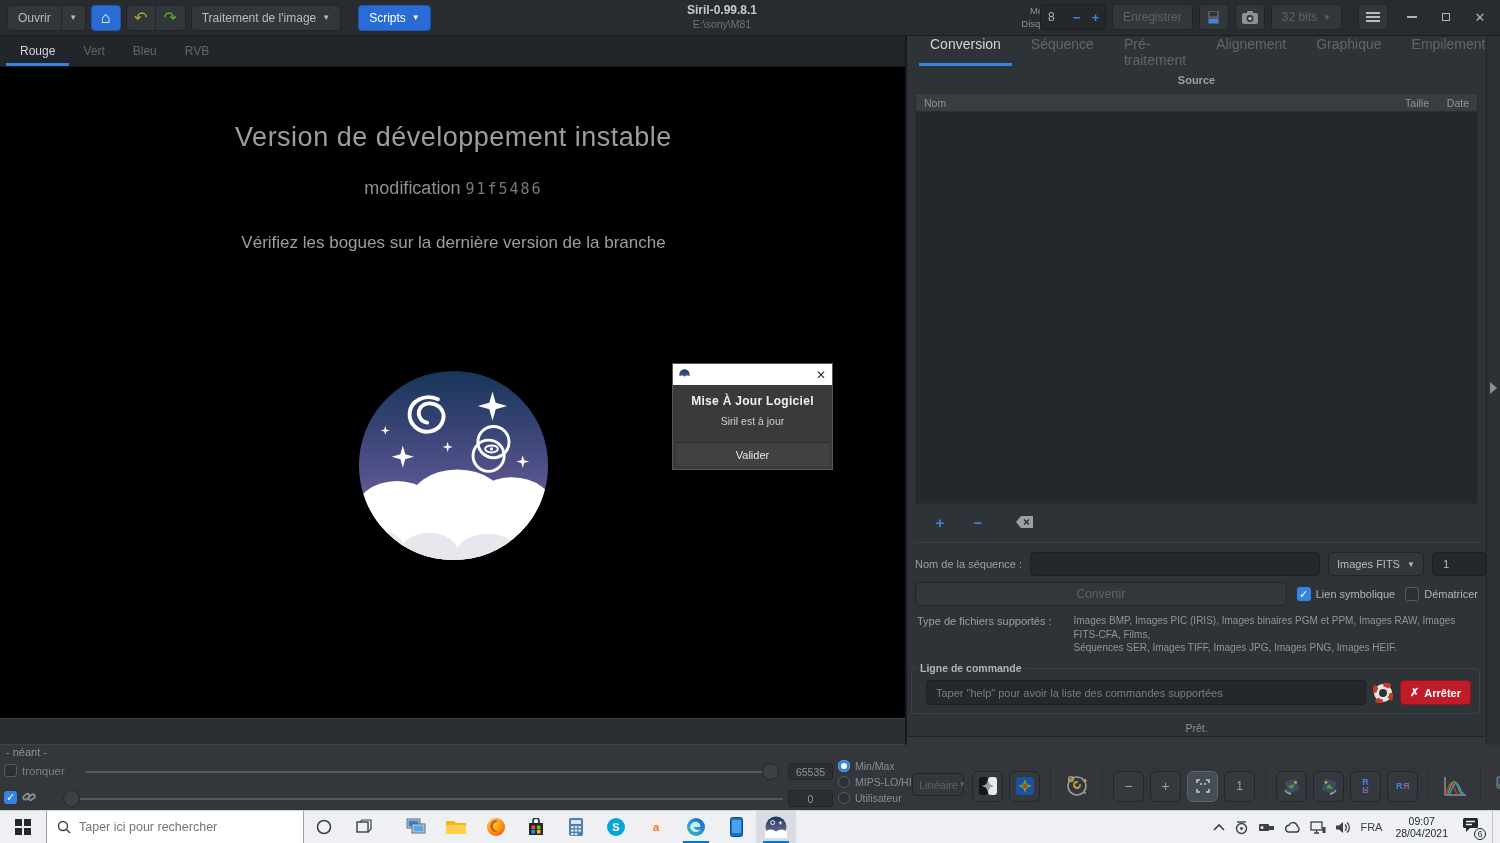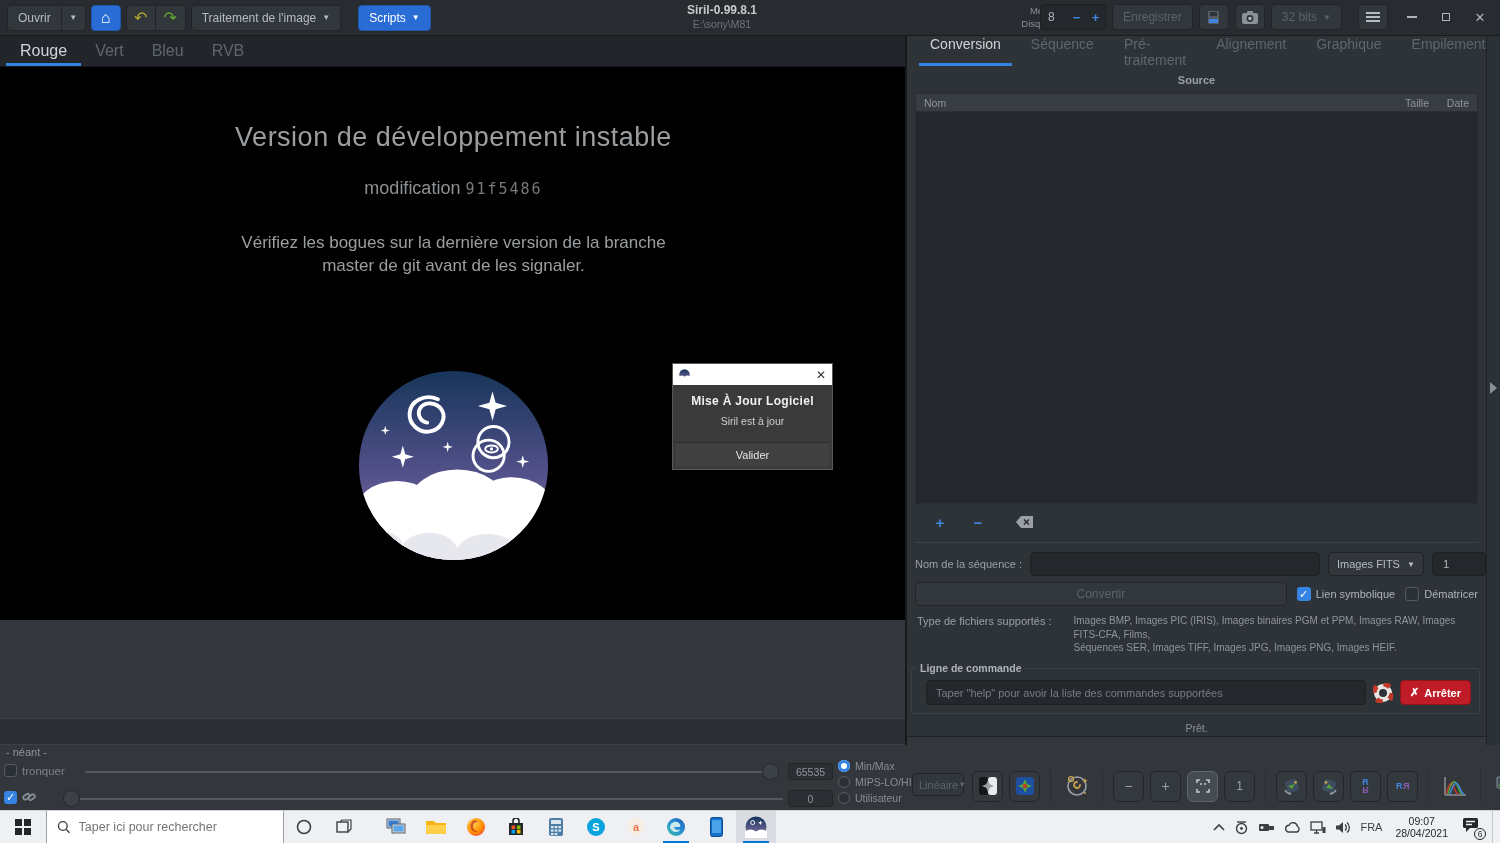--- a/index.html
+++ b/index.html
@@ -30,25 +30,25 @@
     color:#aeb4b9; }
   .mini-bar { width:10px; height:2px; background:#aeb4b9; }
   .maxi-box { width:8px; height:8px; border:1.5px solid #aeb4b9; }
   .hamb { width:14px; height:10px; border-top:2px solid #b6bcc1; border-bottom:2px solid #b6bcc1; position:relative; }
   .hamb:before { content:""; position:absolute; left:0; right:0; top:2px; height:2px; background:#b6bcc1; }
 
   
   #tabbar { position:absolute; left:0; top:36px; width:907px; height:31px; background:#22262b;
     border-bottom:1px solid #15181b; display:flex; align-items:stretch; padding-left:6px; }
   .ltab { min-width:48px; padding:0 14px; display:flex; align-items:center; justify-content:flex-end;
-    font-size:16px; color:#5f666d; position:relative; }
+    font-size:12px; color:#5f666d; position:relative; }
   .ltab.active { color:#d0d4d8; }
   .ltab.active:after { content:""; position:absolute; left:0; right:0; bottom:0; height:3px; background:#3584e4; }
 
-  #canvas { position:absolute; left:0; top:67px; width:907px; height:553px; background:#000;
+  #canvas { position:absolute; left:0; top:67px; width:907px; height:651px; background:#000;
     color:#9b9ea1; text-align:center; }
   #canvas .h1 { font-size:27px; font-weight:400; margin-top:55px; letter-spacing:.5px; }
   #canvas .mod { font-size:18px; margin-top:25px; color:#8e9194; }
   #canvas .mod .hash { font-family:"DejaVu Sans Mono", monospace; font-size:15px; color:#77797c; letter-spacing:2px; }
   #canvas .warn { font-size:17px; margin-top:32px; line-height:23px; }
   #logo { position:absolute; left:356px; top:301px; }
 
   #hscroll { position:absolute; left:0; top:718px; width:907px; height:27px; background:#2b2f33;
     border:1px solid #3d4145; border-left:none; border-right:none; }
   #vsep { position:absolute; left:905px; top:36px; width:2px; height:709px; background:#17191c; }
@@ -141,21 +141,21 @@
   .tsep { width:1px; height:34px; background:#2a2e32; margin:0 4px; }
   .flipletters { font-size:9px; font-weight:bold; line-height:8px; }
   .mirror { display:inline-block; transform:scaleX(-1); }
 
   
   #taskbar { position:absolute; left:0; top:810px; width:1500px; height:33px; background:#eef0f3;
     border-top:1px solid #d0d3d6; display:flex; align-items:center; }
   #startbtn { width:46px; height:33px; display:flex; align-items:center; justify-content:center; }
   .winlogo { display:grid; grid-template-columns:7px 7px; grid-template-rows:7px 7px; gap:1.5px; }
   .winlogo div { background:#23272c; }
-  #searchbox { width:238px; height:33px; background:#fff; border:1px solid #9aa0a5; border-top:none;
+  #searchbox { width:258px; height:33px; background:#fff; border:1px solid #9aa0a5; border-top:none;
     display:flex; align-items:center; gap:8px; padding:0 10px; }
   #searchbox input { border:none; outline:none; font-size:12.5px; color:#3c4043; width:200px;
     font-family:"Liberation Sans", sans-serif; background:transparent; }
   .tslot { width:40px; height:33px; display:flex; align-items:center; justify-content:center; position:relative; }
   .tslot.running:after { content:""; position:absolute; left:7px; right:7px; bottom:0; height:2.5px; background:#0078d7; }
   .tslot.activeapp { background:#d9dde1; }
   #tray { margin-left:auto; display:flex; align-items:center; gap:9px; padding-right:4px; color:#3c4043; }
   #clock { text-align:center; font-size:10.5px; line-height:12px; color:#1f2328; margin:0 4px; }
   #notif { position:relative; width:22px; height:22px; }
   #notif .badge { position:absolute; right:-3px; bottom:-2px; width:12px; height:12px; background:#eef0f3;
@@ -268,21 +268,20 @@
   </div>
 
   <div id="canvas">
     <div class="h1">Version de développement instable</div>
     <div class="mod">
       <span>modification</span>
       <span class="hash">91f5486</span>
     </div>
     <div class="warn">
       <div>Vérifiez les bogues sur la dernière version de la branche</div>
-      <div>master de git avant de les signaler.</div>
     </div>
     <svg id="logo" width="195" height="195" viewBox="0 0 200 200">
       <defs>
         <linearGradient id="sky" x1="0" y1="0" x2="0" y2="1">
           <stop offset="0" stop-color="#17355a"></stop>
             <stop offset="0.55" stop-color="#53518a"></stop>
             <stop offset="1" stop-color="#9180b5"></stop>
         </linearGradient>
         <clipPath id="clip">
             <circle cx="100" cy="100" r="97"></circle>

